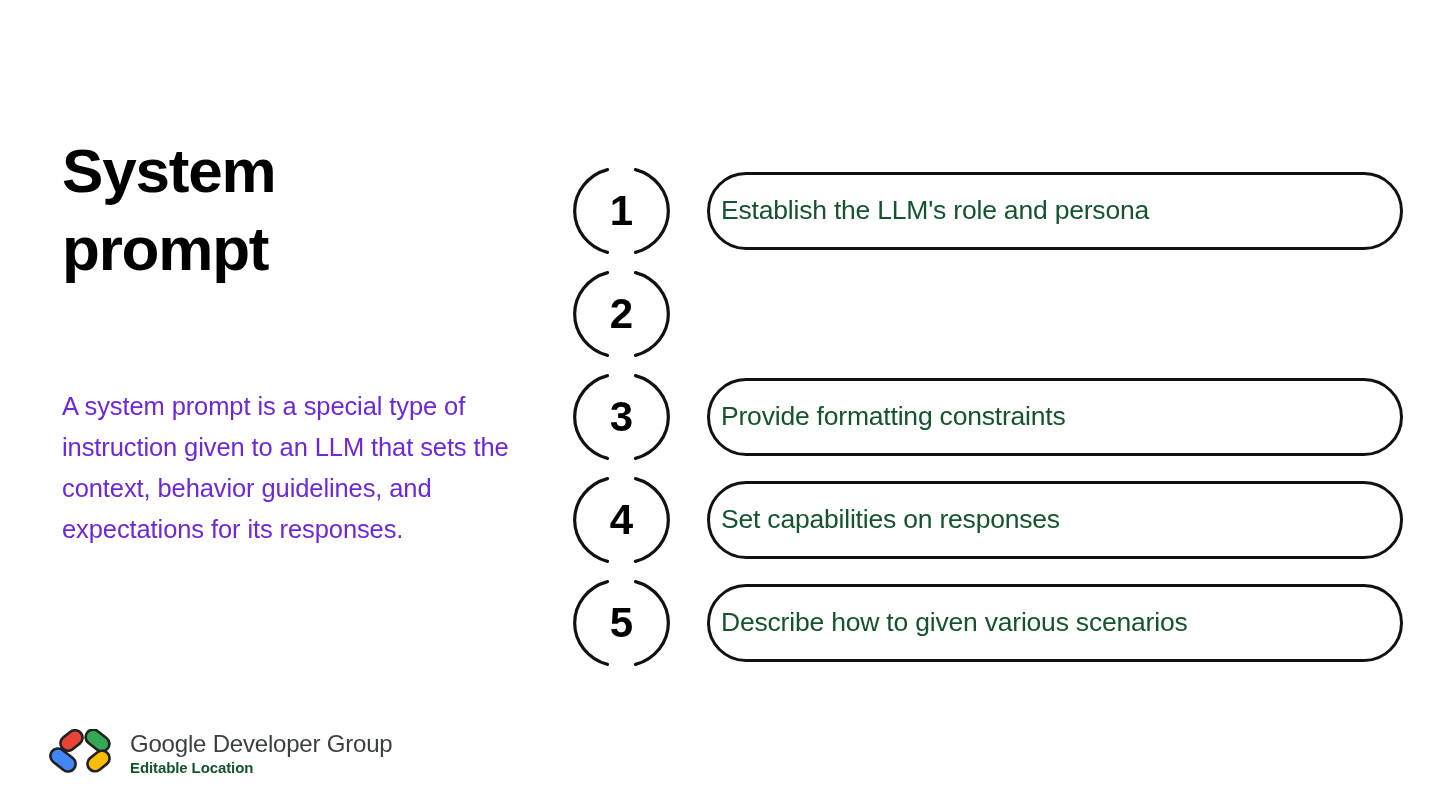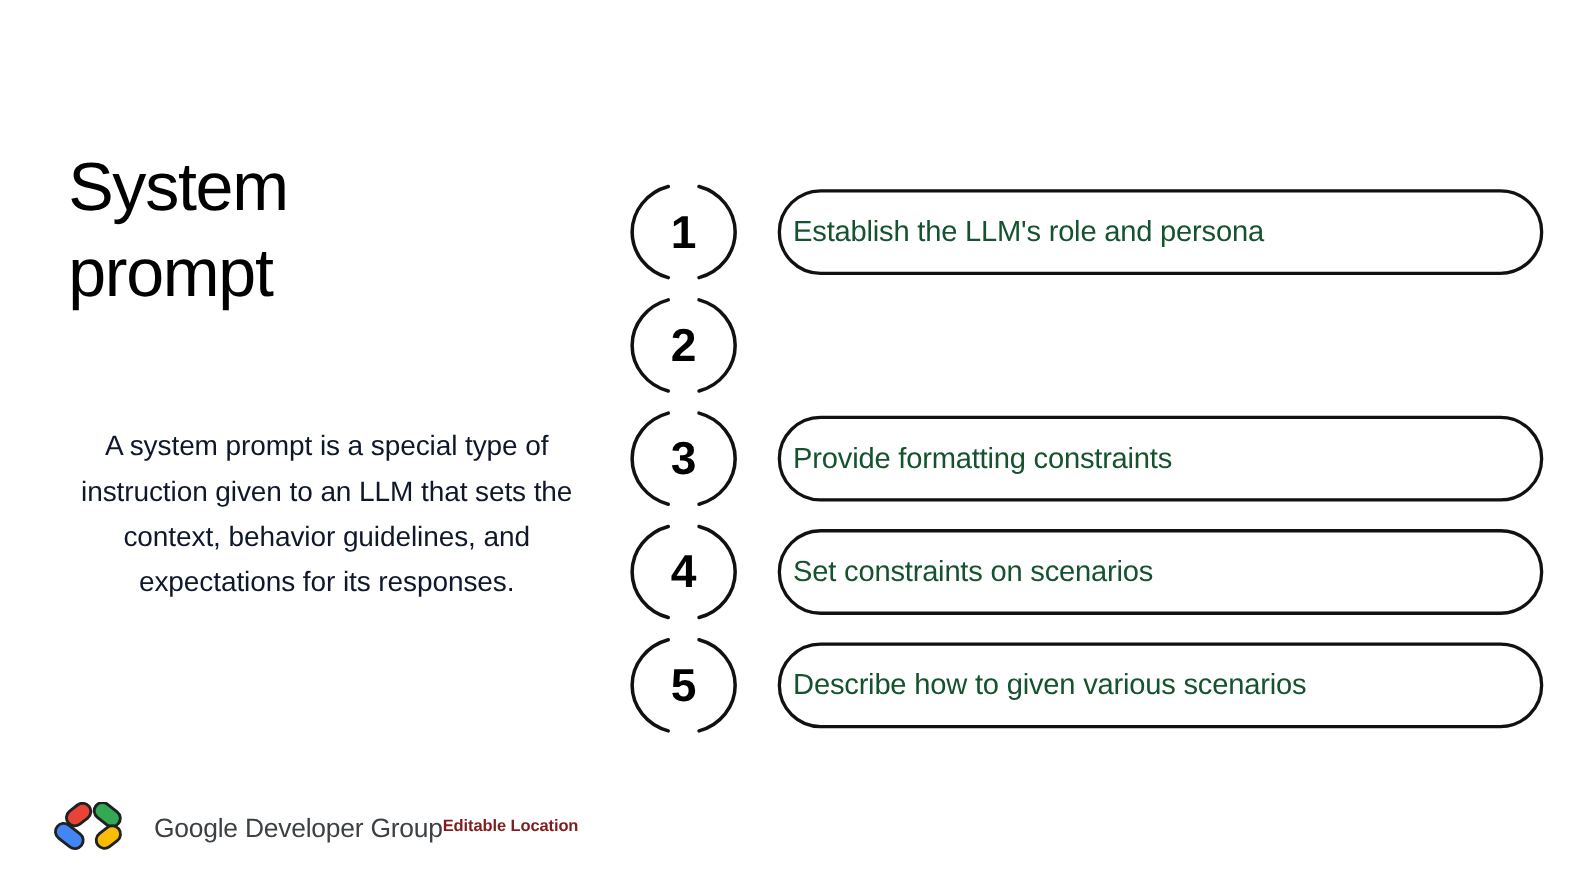--- a/index.html
+++ b/index.html
@@ -27,37 +27,36 @@
   .left-col {
     position: absolute;
     left: 62px;
     top: 132px;
     width: 470px;
   }
 
   .slide-title {
     font-size: 62px;
     line-height: 1.25;
-    font-weight: 400;
+    font-weight: 700;
     letter-spacing: -1.2px;
     color: #000000;
     margin: 0;
     width: 330px;
   }
 
   .slide-body {
     position: absolute;
     left: 62px;
     top: 360px;
     width: 470px;
     font-size: 25.5px;
     line-height: 41px;
-    color: #0f172a;
+    color: #6d28d9;
     letter-spacing: -0.1px;
-    text-align: center;
   }
 
   
   .steps {
     position: absolute;
     left: 573px;
     top: 166px;
     width: 830px;
   }
 
@@ -131,37 +130,37 @@
     align-items: center;
   }
 
   .gdg-mark {
     width: 72px;
     height: 50px;
     flex: 0 0 72px;
   }
 
   .gdg-text {
-    margin-left: 20px;
-    display: flex;
-    flex-direction: row;
+    margin-left: 10px;
+    display: flex;
+    flex-direction: column;
     justify-content: center;
   }
 
   .gdg-title {
     font-size: 24px;
     color: #3c4043;
     line-height: 1.12;
     letter-spacing: -0.2px;
   }
 
   .gdg-sub {
     font-size: 15px;
     font-weight: 700;
-    color: #7f1d1d;
+    color: #14532d;
     line-height: 1.25;
     margin-top: 1px;
     letter-spacing: -0.1px;
   }
 </style>
 </head>
 <body>
 
 <div class="slide">
 
@@ -211,21 +210,21 @@
 
     <div class="step-row">
       <div class="step-badge">
         <svg viewBox="0 0 97 90">
           <path d="M 62.5 3.6 A 45 43 0 0 1 62.5 86.4" fill="none" stroke="#111111" stroke-width="3.2" stroke-linecap="round"></path>
           <path d="M 34.5 86.4 A 45 43 0 0 1 34.5 3.6" fill="none" stroke="#111111" stroke-width="3.2" stroke-linecap="round"></path>
         </svg>
         <span class="step-number">4</span>
       </div>
       <div class="step-pill">
-        <span class="step-pill-label">Set constraints on scenarios</span>
+        <span class="step-pill-label">Set capabilities on responses</span>
       </div>
     </div>
 
     <div class="step-row">
       <div class="step-badge">
         <svg viewBox="0 0 97 90">
           <path d="M 62.5 3.6 A 45 43 0 0 1 62.5 86.4" fill="none" stroke="#111111" stroke-width="3.2" stroke-linecap="round"></path>
           <path d="M 34.5 86.4 A 45 43 0 0 1 34.5 3.6" fill="none" stroke="#111111" stroke-width="3.2" stroke-linecap="round"></path>
         </svg>
         <span class="step-number">5</span>

